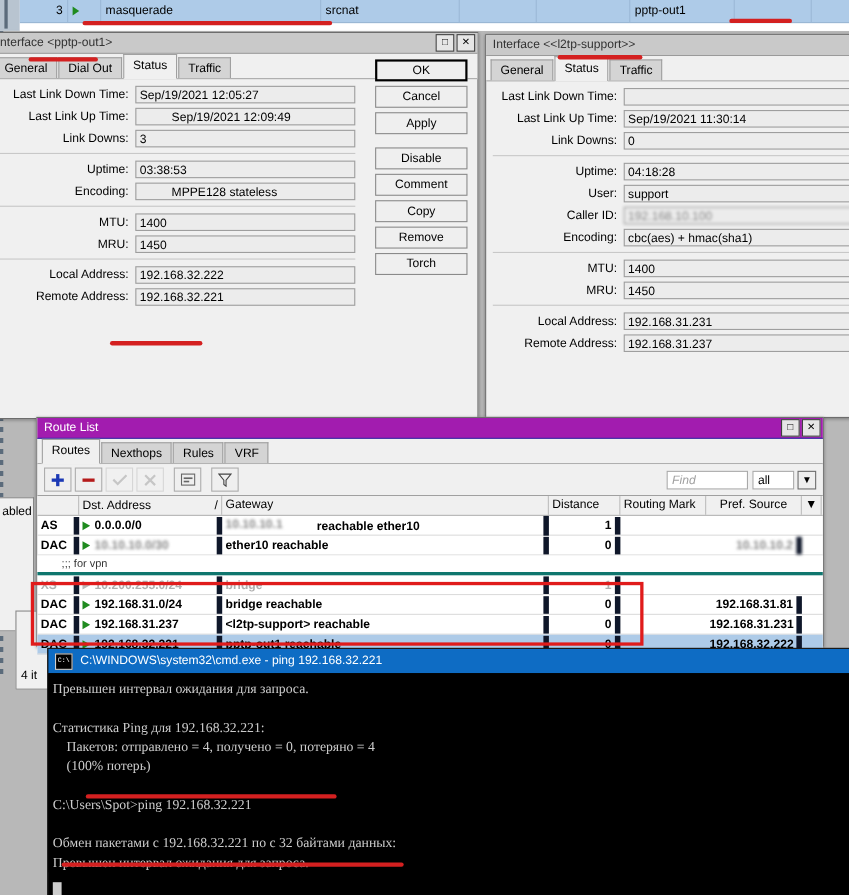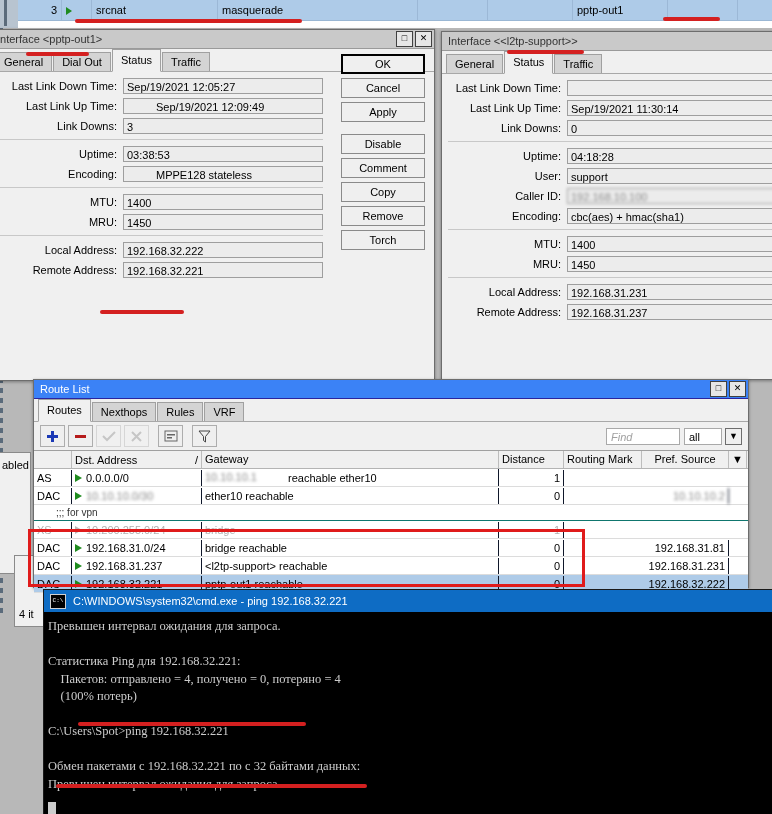--- a/index.html
+++ b/index.html
@@ -66,48 +66,48 @@
   .btncol{display:flex;flex-direction:column;gap:4px;}
   .dlgbtn{
     width:84px;height:20px;line-height:19px;text-align:center;font-size:11px;
     background:#efefef;border:1px solid #8a8a8a;box-sizing:border-box;
   }
   .dlgbtn.default{border:2px solid #000;line-height:17px;}
   .blurred{color:#888;filter:blur(1.6px);}
 
   
   #route-list{left:33px;top:379px;width:714px;height:207px;}
-  #route-list .win-title{background:#3b82f6;color:#fff;border-bottom:1px solid #2a249e;gap:48px;}
+  #route-list .win-title{background:#a21caf;color:#fff;border-bottom:1px solid #2a249e;gap:48px;}
   #route-list .wbtn{background:#e6e6e6;}
   .rl-toolbar{display:flex;align-items:center;height:28px;padding:0 6px;background:#f0f0f0;}
   .tbtn{width:25px;height:22px;border:1px solid #adadad;background:#efefef;margin-right:3px;
         display:flex;align-items:center;justify-content:center;box-sizing:border-box;}
   .tbtn.flat{border:1px solid #d6d6d6;background:#f0f0f0;}
   .tbtn.gap{margin-left:6px;}
   .find-box{
     margin-left:auto;display:flex;align-items:center;
   }
   .find-input{width:74px;height:17px;line-height:16px;background:#fff;border:1px solid #a9a9a9;color:#a0a0a0;font-style:italic;padding:0 4px;font-size:11px;box-sizing:border-box;}
   .all-input{width:38px;height:17px;line-height:16px;background:#fff;border:1px solid #a9a9a9;padding:0 4px;font-size:11px;box-sizing:border-box;margin-left:4px;}
   .drop-btn{width:17px;height:17px;border:1px solid #6d6d6d;background:#efefef;margin-left:3px;text-align:center;line-height:15px;font-size:9px;box-sizing:border-box;}
   .grid{background:#fff;border-top:1px solid #a0a0a0;font-size:11px;}
   .grid .hrow{display:flex;height:17px;background:#f0f0f0;border-bottom:1px solid #b4b4b4;}
   .grid .hcell{border-right:1px solid #bdbdbd;padding:0 3px;line-height:16px;box-sizing:border-box;white-space:nowrap;overflow:hidden;}
   .grid .row{display:flex;height:17px;border-bottom:1px solid #dcdcdc;align-items:center;}
   .grid .row.sel{background:#aecbe8;}
-  .grid .cell{padding:0 3px;line-height:16px;box-sizing:border-box;white-space:nowrap;overflow:hidden;border-right:1px solid #0f172a;}
+  .grid .cell{padding:0 3px;line-height:16px;box-sizing:border-box;white-space:nowrap;overflow:hidden;border-right:5px solid #0f172a;font-weight:bold;}
   .w-flag{width:38px;}
   .w-dst{width:130px;display:flex;align-items:center;gap:4px;}
   .w-gw{width:297px;}
   .w-dist{width:65px;text-align:right;}
   .w-rm{width:78px;}
   .w-ps{width:87px;text-align:right;}
   .w-sc{width:18px;}
   .tri{display:inline-block;width:0;height:0;border-left:7px solid #1f8b1f;border-top:4.5px solid transparent;border-bottom:4.5px solid transparent;}
-  .cmtrow{display:flex;height:15px;align-items:center;background:#fff;border-bottom:1px solid #0f766e;font-size:10px;color:#333;padding-left:22px;}
+  .cmtrow{display:flex;height:15px;align-items:center;background:#fff;border-bottom:3px solid #0f766e;font-size:10px;color:#333;padding-left:22px;}
   .dim{color:#b0b0b0;}
 
   
   #bg-left-win{left:0;top:452px;width:30px;height:120px;background:#f0f0f0;border:1px solid #8a8a8a;border-left:none;}
   #bg-left-win .lbl{padding:6px 2px 0 2px;font-size:11px;}
   #bg-left-small{left:14px;top:555px;width:40px;height:70px;background:#f0f0f0;border:1px solid #8a8a8a;}
   #bg-left-small .it{position:absolute;left:4px;bottom:6px;font-size:11px;}
 
   
   #console{left:43px;top:589px;width:729px;height:225px;background:#000;border:1px solid #1a1a1a;}
@@ -137,22 +137,22 @@
 <body>
 
 <div class="abs" id="bg-firewall">
   <div class="leftedge">
       <i></i>
     </div>
   <div class="whitebelow"></div>
   <div class="rowstrip">
     <div class="cell c-num">3</div>
     <div class="cell c-ico"><span class="triangle"></span></div>
+    <div class="cell c-act">masquerade</div>
     <div class="cell c-chain">srcnat</div>
-    <div class="cell c-act">masquerade</div>
     <div class="cell c-e"></div>
     <div class="cell c-f"></div>
     <div class="cell c-g">pptp-out1</div>
     <div class="cell c-h"></div>
   </div>
 </div>
 <div class="abs redline" style="left:75px;top:19px;width:227px;"></div>
 <div class="abs redline" style="left:663px;top:17px;width:57px;"></div>
 
 <div class="dashleft"></div>

